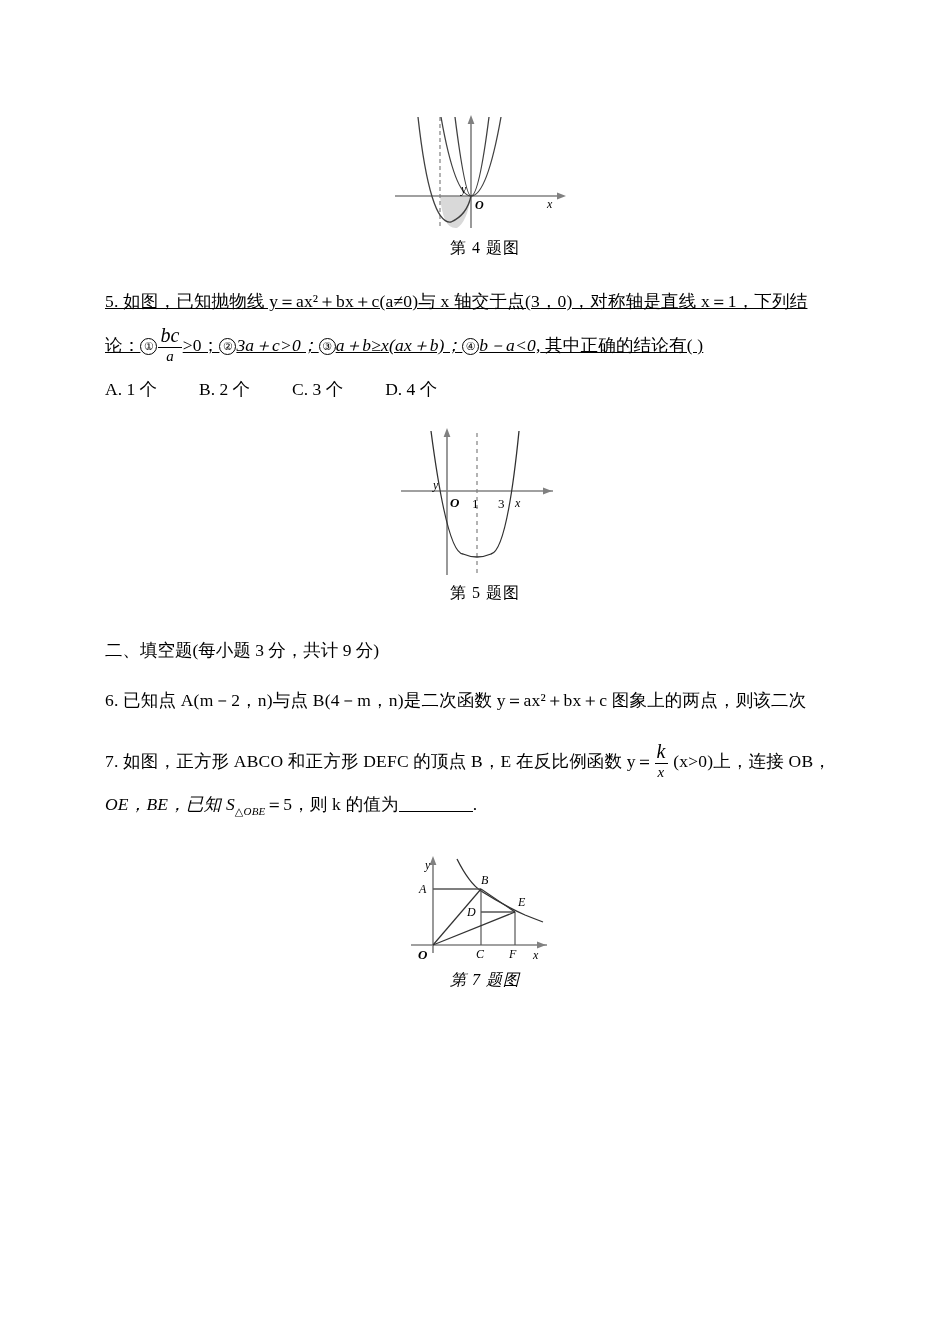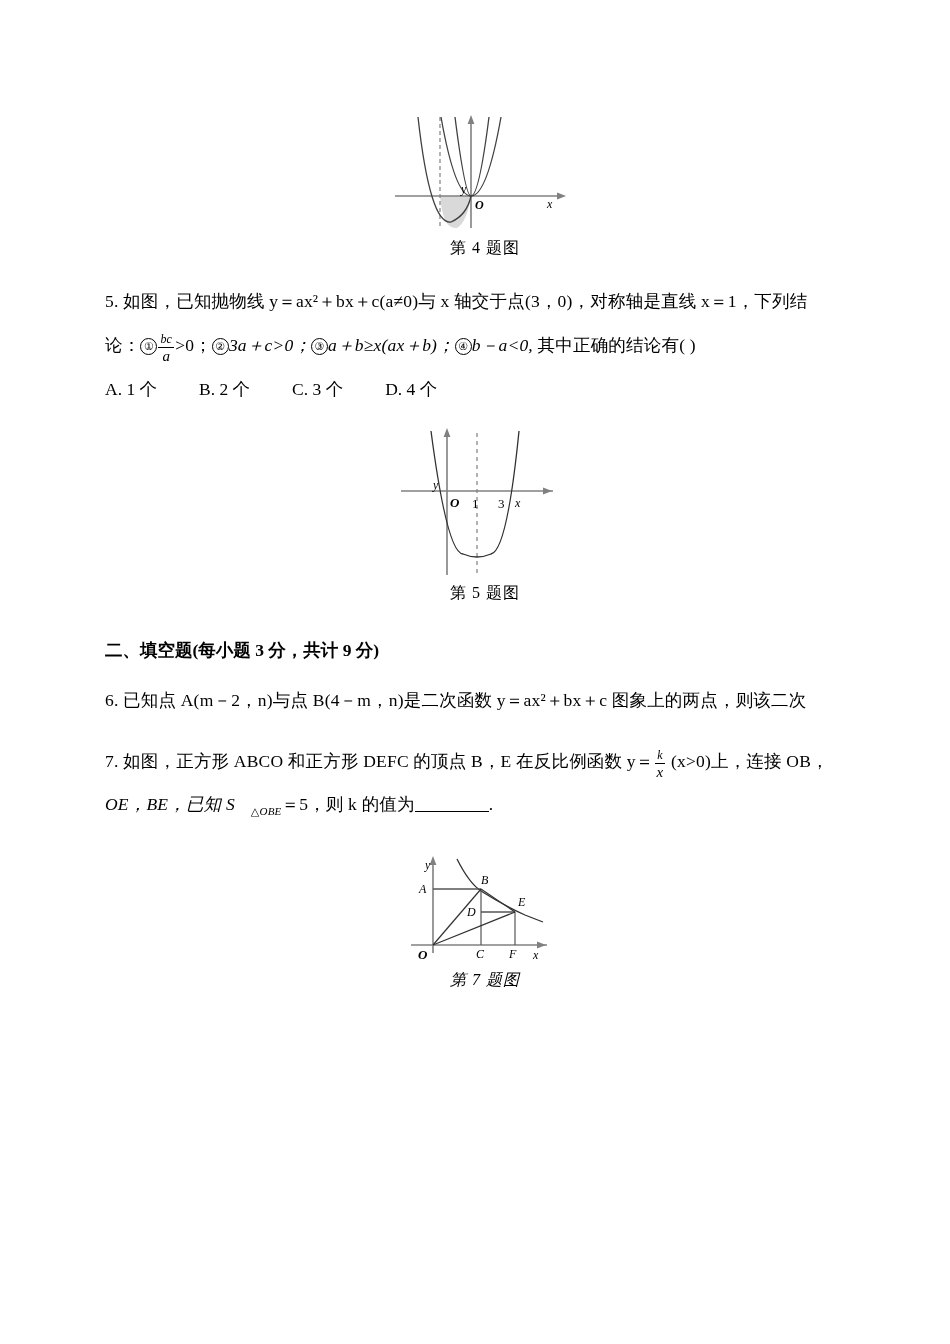--- a/index.html
+++ b/index.html
@@ -46,32 +46,32 @@
   .sect-head {
     font-size: 17.5px;
     line-height: 40px;
   }
   .ital { font-style: italic; }
   .caption {
     text-align: center;
     font-size: 16px;
     letter-spacing: 1px;
   }
-  sub.small { font-size: 11px; font-style: italic; margin-left: 16px; }
+  sub.small { font-size: 11px; font-style: italic; }
 
   
   .frac {
     display: inline-block;
     vertical-align: -0.55em;
     text-align: center;
     font-style: italic;
     line-height: 1.05;
     margin: 0 1px;
   }
-  .frac .num { display: block; font-size: 12px; padding: 0 2px;}
+  .frac .num { display: block; font-size: 20px; padding: 0 2px;}
   .frac .bar { display: block; height: 1px; background: #000; margin: 1px 0; }
   .frac .den { display: block; font-size: 15px; padding: 0 2px;}
 
   .circnum {
     display: inline-block;
     width: 15px; height: 15px;
     border: 1px solid #000;
     border-radius: 50%;
     font-size: 11px;
     line-height: 14px;
@@ -115,21 +115,21 @@
 
       <path d="M 70 17 Q 80 96 86 96 Q 94 96 104 17" fill="none" stroke="#404040" stroke-width="1.3"></path>
 
       <text x="76" y="93" font-family="Liberation Serif, serif" font-size="12" font-style="italic" fill="#000">y</text>
       <text x="90" y="109" font-family="Liberation Serif, serif" font-size="12" font-style="italic" font-weight="bold" fill="#000">O</text>
       <text x="162" y="108" font-family="Liberation Serif, serif" font-size="12" font-style="italic" fill="#000">x</text>
     </svg>
   </div>
   <div class="caption" style="margin-top:8px;">第 4 题图</div>
 
-  <div class="qblock" style="margin-top:22px;">
+  <div class="qblock" style="margin-top:22px;text-decoration:underline;">
     <div class="qline">
       <span>5. 如图，已知抛物线 y＝ax²＋bx＋c(a≠0)与 x 轴交于点(3，0)，对称轴是直线 x＝1，下列结</span>
     </div>
     <div class="qline" style="line-height:48px;">
       <span>论：</span><span class="circnum">①</span><span class="frac"><span class="num">bc</span><span class="bar"></span><span class="den">a</span></span><span>&gt;0；</span><span class="circnum">②</span><span class="ital">3a＋c&gt;0；</span><span class="circnum">③</span><span class="ital">a＋b≥x(ax＋b)；</span><span class="circnum">④</span><span class="ital">b－a&lt;0,</span> <span>其中正确的结论有(        )</span>
     </div>
     <div class="opts">
       <span class="opt">A. 1 个</span><span style="display:inline-block;width:42px"></span><span class="opt">B. 2 个</span><span style="display:inline-block;width:42px"></span><span class="opt">C. 3 个</span><span style="display:inline-block;width:42px"></span><span class="opt">D. 4 个</span>
     </div>
   </div>
@@ -149,21 +149,21 @@
 
       <text x="48" y="66" font-family="Liberation Serif, serif" font-size="12" font-style="italic" fill="#000">y</text>
       <text x="65" y="84" font-family="Liberation Serif, serif" font-size="13" font-style="italic" font-weight="bold" fill="#000">O</text>
       <text x="87" y="85" font-family="Liberation Serif, serif" font-size="13" fill="#000">1</text>
       <text x="113" y="85" font-family="Liberation Serif, serif" font-size="13" fill="#000">3</text>
       <text x="130" y="84" font-family="Liberation Serif, serif" font-size="12" font-style="italic" fill="#000">x</text>
     </svg>
   </div>
   <div class="caption" style="">第 5 题图</div>
 
-  <div class="sect-head" style="margin-top:26px;font-weight:bold;">二、填空题(每小题 3 分，共计 9 分)</div>
+  <div class="sect-head" style="margin-top:26px;">二、填空题(每小题 3 分，共计 9 分)</div>
 
   <div class="qblock" style="margin-top:10px;">
     <div class="qline">6. 已知点 A(m－2，n)与点 B(4－m，n)是二次函数 y＝ax²＋bx＋c 图象上的两点，则该二次</div>
   </div>
 
   <div class="qblock" style="margin-top:18px;">
     <div class="qline" style="line-height:46px;">
       <span>7. 如图，正方形 ABCO 和正方形 DEFC 的顶点 B，E 在反比例函数 y＝</span><span class="frac"><span class="num">k</span><span class="bar"></span><span class="den">x</span></span><span> (x&gt;0)上，连接 OB，</span>
     </div>
     <div class="qline">

